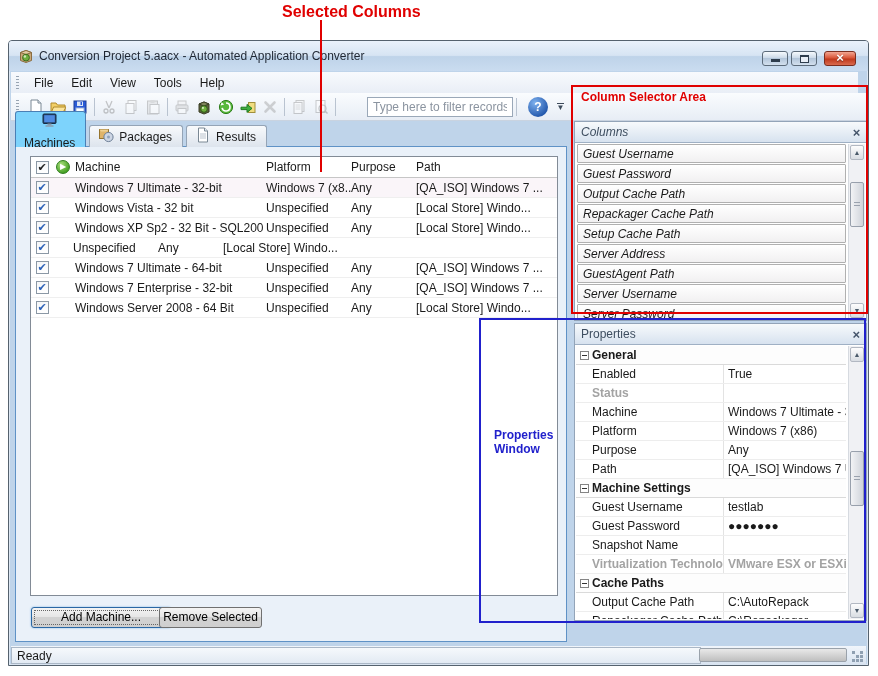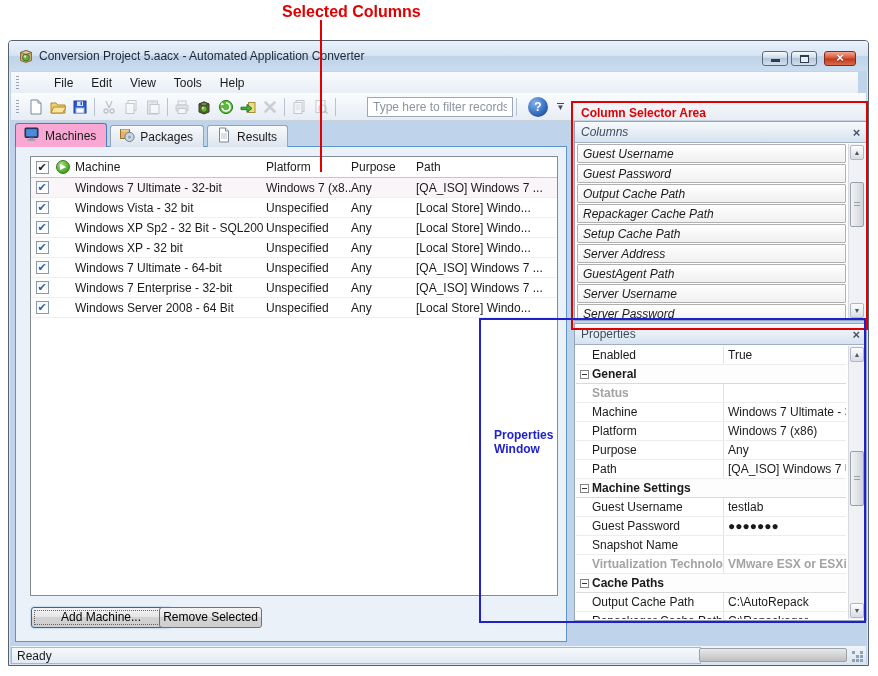--- a/index.html
+++ b/index.html
@@ -24,21 +24,21 @@
   .win-btn { height:15px; border:1px solid #5c6b7a; border-radius:3px;
              background:linear-gradient(180deg,#f6fafd,#c7d6e6 50%,#b3c6da 50%,#d3e0ee); position:relative; }
   .win-btn.min, .win-btn.max { width:26px; }
   .win-btn.close { width:32px; margin-left:4px; border-color:#7c2d1e;
              background:linear-gradient(180deg,#f3a692,#d9573a 45%,#c03a1d 55%,#d96a4e); }
   .glyph-min { position:absolute; left:8px; bottom:3px; width:9px; height:3px; background:#2e3d4d; }
   .glyph-max { position:absolute; left:8px; top:3px; width:9px; height:8px; border:1px solid #2e3d4d; border-top-width:2px; background:#e8eef6; }
   .glyph-close { position:absolute; width:100%; text-align:center; top:-2px; color:#fff; font-weight:bold; font-size:13px; text-shadow:0 1px 1px #7c2d1e; }
 
   .menubar { position:absolute; left:2px; right:10px; top:31px; height:21px;
-             background:linear-gradient(180deg,#f8fafd,#e9eef6); display:flex; align-items:center;gap:20px; }
+             background:linear-gradient(180deg,#f8fafd,#e9eef6); display:flex; align-items:center; }
   .grip { width:3px; height:14px; margin:0 6px 0 5px;
           background:repeating-linear-gradient(180deg,#98a4b2 0 1px, transparent 1px 3px); }
   .menu-item { padding:2px 9px; }
   .toolbar { position:absolute; left:2px; right:2px; top:52px; height:28px;
              background:linear-gradient(180deg,#fafcfe,#e7edf5); border-bottom:1px solid #c9d3e0;
              display:flex; align-items:center; }
   .tb-btn { width:22px; height:22px; display:flex; align-items:center; justify-content:center; }
   .tb-btn svg { width:16px; height:16px; }
   .tb-btn.disabled { opacity:.40; filter:grayscale(1); }
   .tb-sep { width:1px; height:18px; background:#b9c3d0; margin:0 3px; }
@@ -51,21 +51,21 @@
   .overflow-btn { width:13px; height:20px; margin-left:6px; display:flex; flex-direction:column;
                   align-items:center; justify-content:center; color:#3c4document; color:#3c4a5a; }
   .overflow-btn .bar { width:7px; height:1px; background:#3c4a5a; margin-bottom:1px; }
   .overflow-btn .arr { font-size:8px; line-height:6px; color:#3c4a5a; }
 
   
   .tabstrip { position:absolute; left:6px; top:81px; height:25px; display:flex; align-items:flex-end; z-index:5; }
   .tab { display:flex; align-items:center; gap:5px; padding:0 10px 0 8px; height:22px;
          border:1px solid #94a4b6; border-bottom:none; border-radius:3px 3px 0 0; margin-right:3px;
          background:linear-gradient(180deg,#f8fafc,#dde4ed); }
-  .tab.active { height:24px; background:#f9a8d4; border-color:#4a7fb5; position:relative; z-index:6; }
+  .tab.active { height:36px; background:#7dd3fc; border-color:#4a7fb5; position:relative; z-index:6;flex-direction:column; }
   .tab svg { width:16px; height:16px; }
 
   .tabpage { position:absolute; left:6px; top:105px; width:552px; height:496px;
              background:#eaf1f9; border:1px solid #5f92c6; z-index:4; }
 
   
   .mtable { position:absolute; left:14px; top:9px; width:528px; height:440px;
             background:#fff; border:1px solid #828b96; overflow:hidden; }
   .mrow { display:flex; align-items:center; height:20px; border-bottom:1px solid #efefef; }
   .mrow.header { height:21px; border-bottom:1px solid #c6c6c6; }
@@ -348,21 +348,20 @@
             <span class="cell-machine">Windows XP Sp2 - 32 Bit - SQL200</span>
             <span class="cell-platform">Unspecified</span>
             <span class="cell-purpose">Any</span>
             <span class="cell-path">[Local Store] Windo...</span>
           </div>
           <div class="mrow">
             <span class="cell-cb">
               <span class="cb blue">✔</span>
             </span>
             <span class="cell-ic"></span>
-            <span class="cell-machine">Windows XP - 32 bit</span>
             <span class="cell-platform">Unspecified</span>
             <span class="cell-purpose">Any</span>
             <span class="cell-path">[Local Store] Windo...</span>
           </div>
           <div class="mrow">
             <span class="cell-cb">
               <span class="cb blue">✔</span>
             </span>
             <span class="cell-ic"></span>
             <span class="cell-machine">Windows 7 Ultimate - 64-bit</span>
@@ -417,32 +416,32 @@
         <span class="vs-thumb" style="top:38px; height:45px;"></span>
       </div>
     </div>
 
     <div class="panel" style="top:282px; height:298px;">
       <div class="panel-hd">
         <span>Properties</span>
         <span class="x">×</span>
       </div>
       <div class="prop-grid">
-          <div class="prow">
-            <span class="gutter"></span>
-            <span class="plabel">Enabled</span>
-            <span class="pvalue">True</span>
-          </div>
           <div class="prow group">
             <span class="gutter">
               <span class="collapse-box">
                 <i></i>
               </span>
             </span>
             <span>General</span>
+          </div>
+          <div class="prow">
+            <span class="gutter"></span>
+            <span class="plabel">Enabled</span>
+            <span class="pvalue">True</span>
           </div>
           <div class="prow disabled">
             <span class="gutter"></span>
             <span class="plabel">Status</span>
             <span class="pvalue"></span>
           </div>
           <div class="prow">
             <span class="gutter"></span>
             <span class="plabel">Machine</span>
             <span class="pvalue">Windows 7 Ultimate - 3</span>
@@ -518,21 +517,21 @@
 
     <div class="statusbar">
       <span class="status-cell">Ready</span>
       <span class="status-progress"></span>
       <span class="resize-grip"></span>
     </div>
   </div>
 
   <div class="ann-label" style="left: 282px; top: 3px; color: rgb(224, 0, 0);">Selected Columns</div>
   <div class="ann-line" style="left: 320px; top: 20px; height: 152px; background: rgb(224, 0, 0);"></div>
-  <div class="ann-box" style="left: 571px; top: 101px; width: 297px; height: 229px; border: 2px solid rgb(224, 0, 0);">
+  <div class="ann-box" style="left: 571px; top: 85px; width: 297px; height: 229px; border: 2px solid rgb(224, 0, 0);">
     <div class="ann-label" style="left: 8px; top: 3px; font-size: 12px; color: rgb(224, 0, 0);">Column Selector Area</div>
   </div>
   <div class="ann-box blue" style="left: 479px; top: 318px; width: 387px; height: 305px; border: 2px solid rgb(33, 33, 204);">
     <div class="ann-label blue" style="left: 13px; top: 108px; font-size: 12px; line-height: 14px; color: rgb(33, 33, 204);">
       <div>Properties</div>
       <div>Window</div>
     </div>
   </div>
 </div>
 

